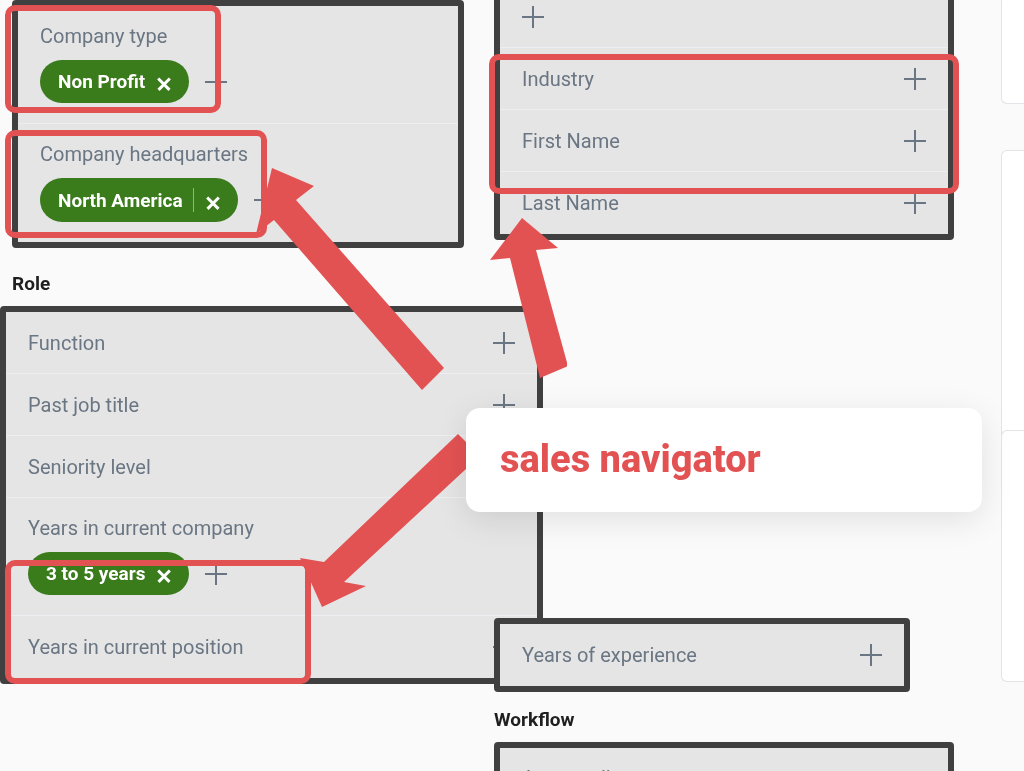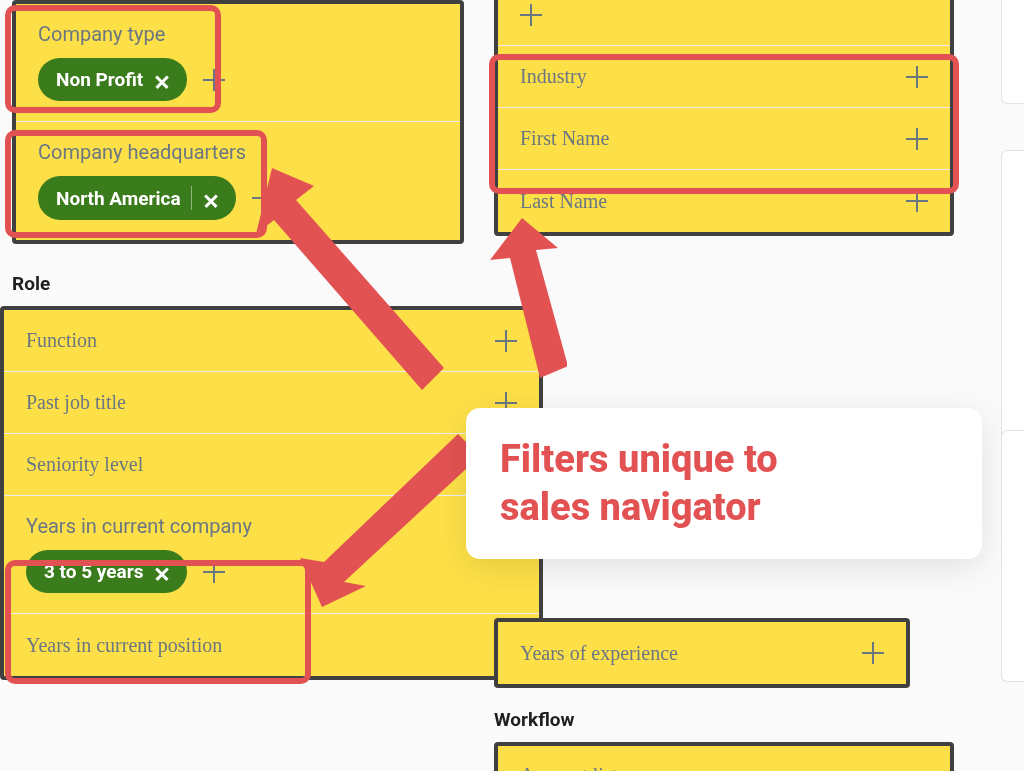--- a/index.html
+++ b/index.html
@@ -11,36 +11,35 @@
     font-family: -apple-system, BlinkMacSystemFont, "Segoe UI", Roboto, Helvetica, Arial, sans-serif;
     color: #5e6b7a;
     overflow: hidden;
     position: relative;
   }
   .stage { position: relative; width: 1024px; height: 771px; }
 
   
   .panel {
     position: absolute;
-    background: #fde047;
-    border: 4px solid #404040;
+    background: #e5e5e5;
+    border: 6px solid #404040;
     border-radius: 4px;
     box-sizing: border-box;
   }
 
   
   .row {
     display: flex;
     justify-content: space-between;
     align-items: center;
     padding: 18px 22px;
     border-bottom: 1px solid #eceef1;
     box-sizing: border-box;
     min-height: 62px;
-    font-family: Liberation Serif, serif;
   }
   .row:last-child { border-bottom: none; }
   .row .label {
     font-size: 20px;
     color: #6a7683;
   }
   .plus {
     width: 22px;
     height: 22px;
     position: relative;
@@ -259,17 +258,16 @@
 
   <svg class="arrow" style="left:252px; top:168px; width:200px; height:225px;" viewBox="0 0 200 225">
     <polygon points="20,0 62,18 44,32 192,200 170,222 22,52 4,66" fill="#e35253"></polygon>
   </svg>
 
   <svg class="arrow" style="left:300px; top:432px; width:180px; height:175px;" viewBox="0 0 180 175">
     <polygon points="22,175 0,126 24,130 158,2 180,24 44,150 66,154" fill="#e35253"></polygon>
   </svg>
 
   <div class="callout" style="left:466px; top:408px; width:464px;">
-    <div>Filters unique to</div>
     <div>sales navigator</div>
   </div>
 
 </div>
 
 </body></html>

